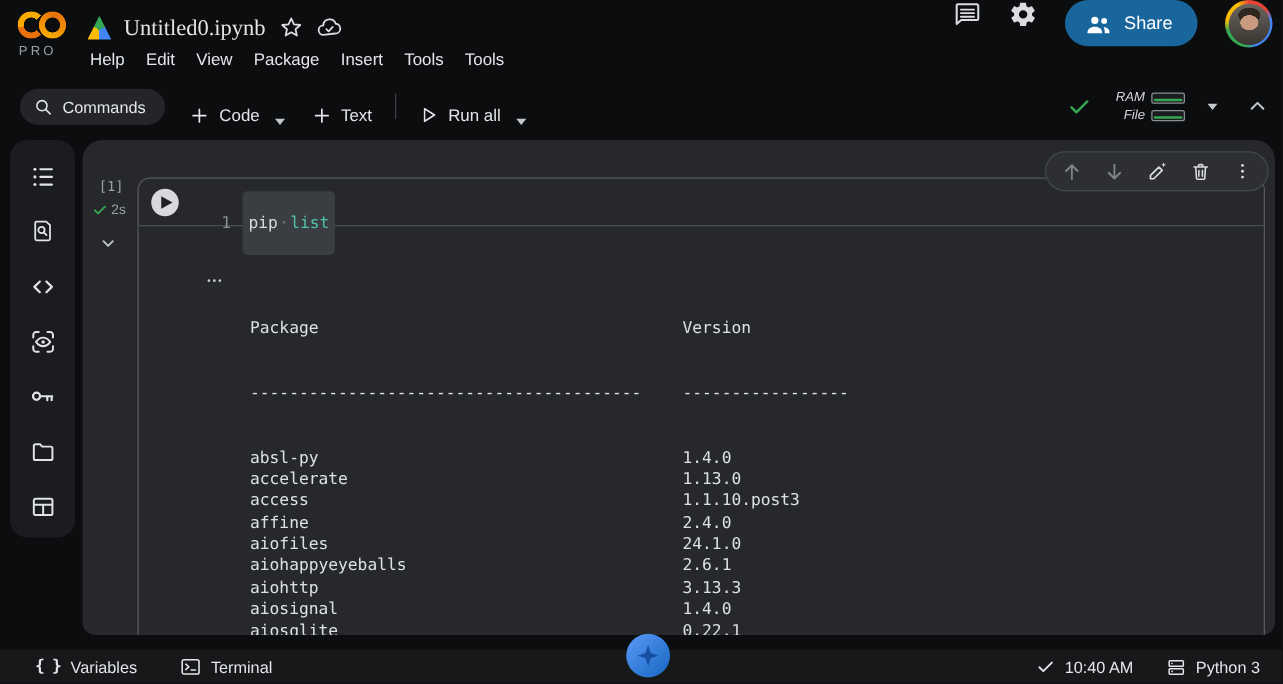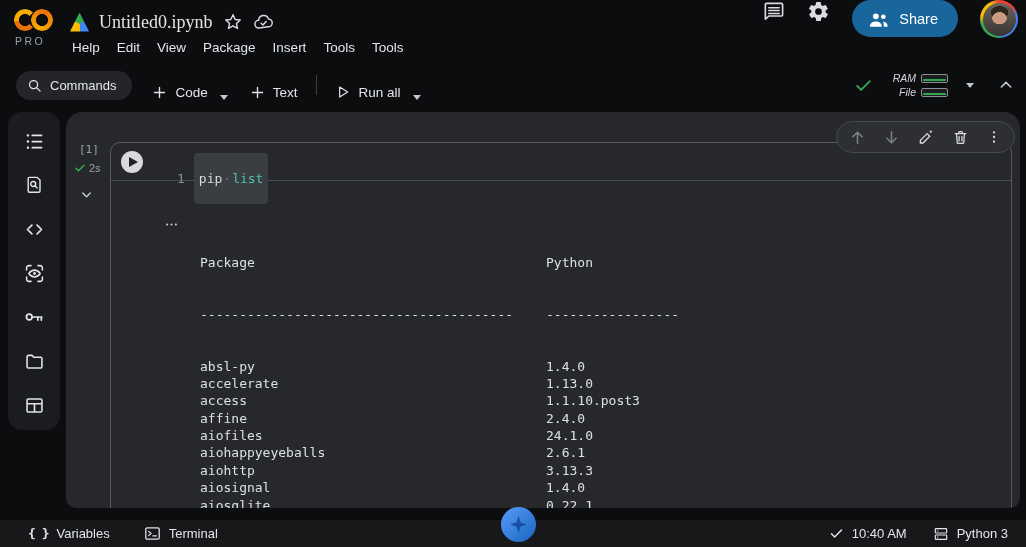--- a/index.html
+++ b/index.html
@@ -326,21 +326,21 @@
         <svg width="15" height="15" viewBox="0 0 24 24" fill="#c9ccd0">
             <circle cx="5" cy="12" r="1.7"></circle>
             <circle cx="12" cy="12" r="1.7"></circle>
             <circle cx="19" cy="12" r="1.7"></circle>
           </svg>
       </div>
 
       <div id="output-block" class="mono">
         <div class="pkg-row">
           <span class="col-name">Package</span>
-          <span class="col-ver">Python</span>
+          <span class="col-ver">Version</span>
         </div>
         <div class="pkg-row">
           <span class="col-name">----------------------------------------</span>
           <span class="col-ver">-----------------</span>
         </div>
         <div><div class="pkg-row"><span class="col-name">absl-py</span><span class="col-ver">1.4.0</span></div><div class="pkg-row"><span class="col-name">accelerate</span><span class="col-ver">1.13.0</span></div><div class="pkg-row"><span class="col-name">access</span><span class="col-ver">1.1.10.post3</span></div><div class="pkg-row"><span class="col-name">affine</span><span class="col-ver">2.4.0</span></div><div class="pkg-row"><span class="col-name">aiofiles</span><span class="col-ver">24.1.0</span></div><div class="pkg-row"><span class="col-name">aiohappyeyeballs</span><span class="col-ver">2.6.1</span></div><div class="pkg-row"><span class="col-name">aiohttp</span><span class="col-ver">3.13.3</span></div><div class="pkg-row"><span class="col-name">aiosignal</span><span class="col-ver">1.4.0</span></div><div class="pkg-row"><span class="col-name">aiosqlite</span><span class="col-ver">0.22.1</span></div></div>
       </div>
     </div>
 
     <div id="cell-toolbar">

